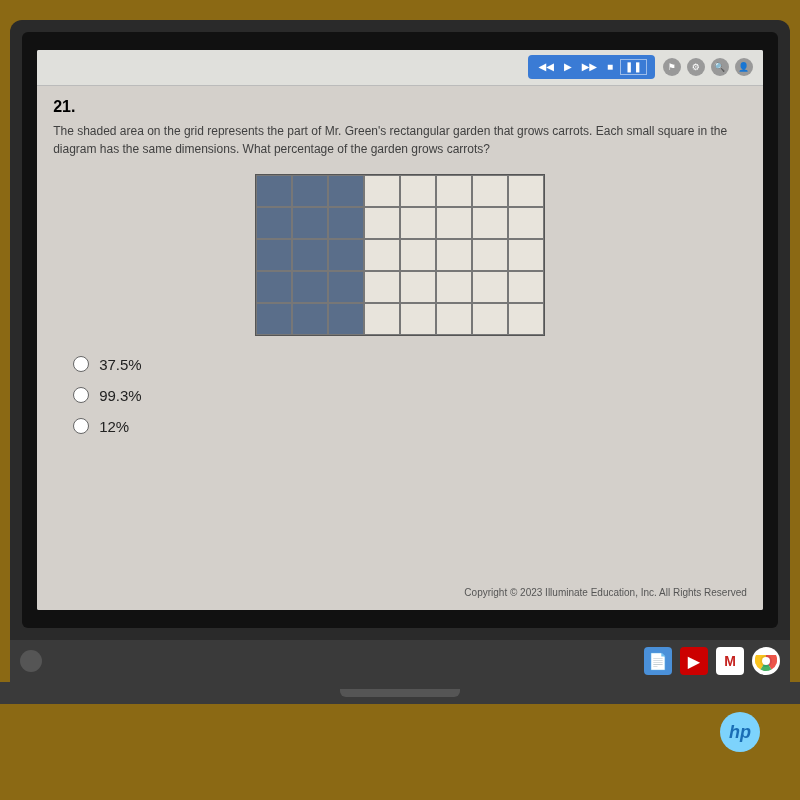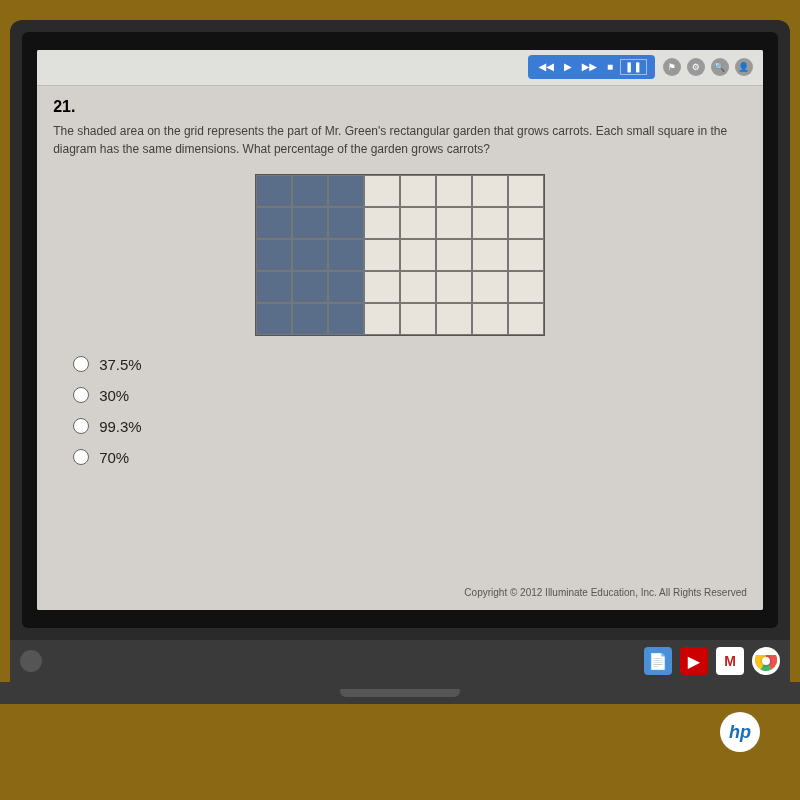--- a/index.html
+++ b/index.html
@@ -260,21 +260,21 @@
       display: flex;
       justify-content: flex-end;
       padding: 8px 30px;
     }
 
     .hp-logo {
       font-size: 18px;
       color: #1a6db5;
       font-style: italic;
       font-weight: bold;
-      background: #ffffff;
+      background: #7dd3fc;
       width: 40px;
       height: 40px;
       border-radius: 50%;
       display: flex;
       align-items: center;
       justify-content: center;
     }
   </style>
 </head>
 <body>
@@ -349,33 +349,29 @@
             </div>
         </div>
 
         <div class="choices">
           <div class="choice">
             <div class="radio-circle"></div>
             <span class="choice-label">37.5%</span>
           </div>
           <div class="choice">
             <div class="radio-circle"></div>
-            <span class="choice-label">30%</span>
-          </div>
-          <div class="choice">
-            <div class="radio-circle"></div>
             <span class="choice-label">99.3%</span>
           </div>
           <div class="choice">
             <div class="radio-circle"></div>
-            <span class="choice-label">70%</span>
+            <span class="choice-label">12%</span>
           </div>
         </div>
 
-        <div class="copyright">Copyright © 2012 Illuminate Education, Inc. All Rights Reserved</div>
+        <div class="copyright">Copyright © 2023 Illuminate Education, Inc. All Rights Reserved</div>
       </div>
 
     </div>
   </div>
 </div>
 
 <div class="taskbar">
   <div class="taskbar-circle"></div>
   <div class="taskbar-spacer"></div>
   <div class="taskbar-app files">📄</div>

